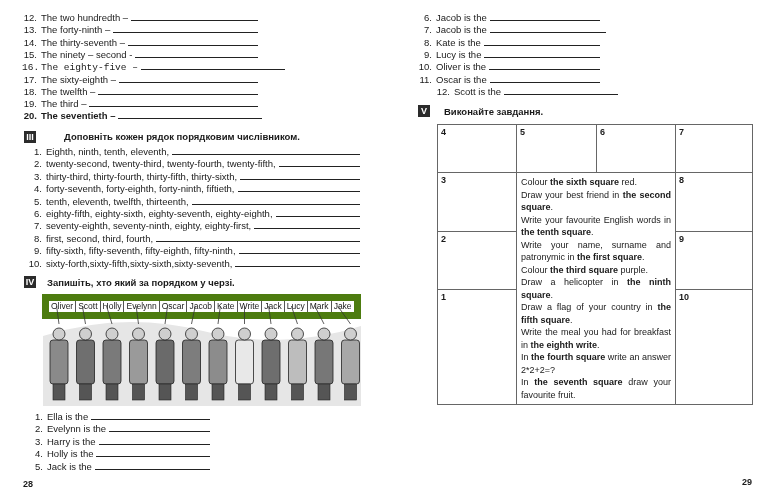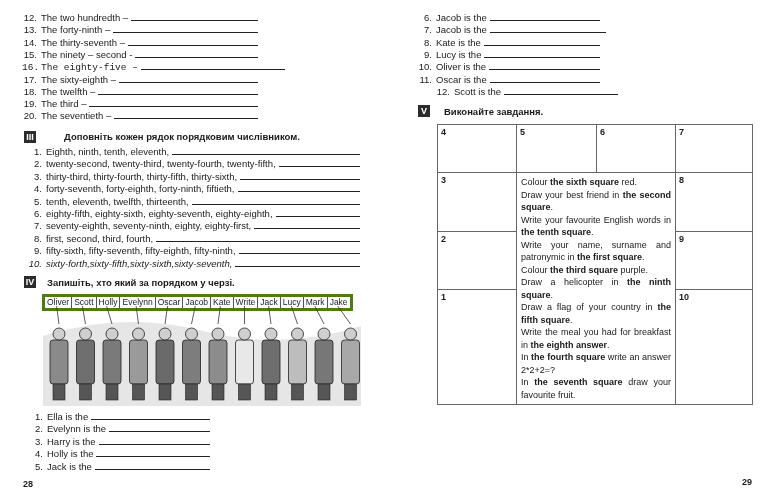--- a/index.html
+++ b/index.html
@@ -8,21 +8,21 @@
   .page { position:absolute; top:0; height:447px; }
   .left { left:0; width:390px; }
   .right { left:390px; width:390px; }
   .line { position:absolute; white-space:nowrap; line-height:12px; height:12px; }
   .num { display:inline-block; text-align:right; width:15px; margin-right:4px; }
   .blank { display:inline-block; border-bottom:1px solid #222; height:9px; vertical-align:baseline; margin-left:3px; }
   .marker { position:absolute; width:12px; height:12px; background:#2b2b2b; color:#fff; font-weight:bold;
             font-size:9px; line-height:12px; text-align:center; }
   .heading { position:absolute; font-weight:bold; font-size:9.5px; white-space:nowrap; }
   .pagenum { position:absolute; font-weight:bold; font-size:9px; }
-  .names { position:absolute; left:42px; top:294px; display:flex; border:3px solid #4d7c0f; }
+  .names { position:absolute; left:42px; top:294px; display:flex; border:7px solid #4d7c0f; }
   .names span { border-right:1px solid #555; font-size:8.5px; padding:0 2px; line-height:11px; height:11px; }
   .names span:last-child { border-right:none; }
   .scene { position:absolute; left:43px; top:306px; width:318px; height:100px; }
   table.grid { position:absolute; left:437px; top:124px; width:316px; border-collapse:collapse; }
   table.grid td { border:1px solid #666; vertical-align:top; font-size:9px; padding:2px 3px; }
   table.grid td.n { font-weight:bold; }
   .instr { font-size:9.3px; line-height:12.5px; text-align:justify; padding:3px 4px !important; }
   .instr b { font-weight:bold; }
 </style>
 </head>
@@ -31,36 +31,36 @@
 <div class="page left">
   <div id="ord-list">
       <div class="line" style="left: 22px; top: 11px;"><span class="num">12.</span><span>The two hundredth –</span><span class="blank" style="width: 127px;"></span></div>
       <div class="line" style="left: 22px; top: 23.3px;"><span class="num">13.</span><span>The forty-ninth –</span><span class="blank" style="width: 145px;"></span></div>
       <div class="line" style="left: 22px; top: 35.6px;"><span class="num">14.</span><span>The thirty-seventh –</span><span class="blank" style="width: 130px;"></span></div>
       <div class="line" style="left: 22px; top: 47.9px;"><span class="num">15.</span><span>The ninety – second -</span><span class="blank" style="width: 123px;"></span></div>
       <div class="line" style="left: 22px; top: 60.2px; font-family: Liberation Mono, monospace;"><span class="num">16.</span><span>The eighty-five –</span><span class="blank" style="width: 144px;"></span></div>
       <div class="line" style="left: 22px; top: 72.5px;"><span class="num">17.</span><span>The sixty-eighth –</span><span class="blank" style="width: 139px;"></span></div>
       <div class="line" style="left: 22px; top: 84.8px;"><span class="num">18.</span><span>The twelfth –</span><span class="blank" style="width: 160px;"></span></div>
       <div class="line" style="left: 22px; top: 97.1px;"><span class="num">19.</span><span>The third –</span><span class="blank" style="width: 169px;"></span></div>
-      <div class="line" style="left: 22px; top: 109.4px;"><span class="num">20.</span><span>The seventieth –</span><span class="blank" style="width: 144px;"></span></div>
+      <div class="line" style="left: 22px; top: 109.4px; font-weight: bold;"><span class="num">20.</span><span>The seventieth –</span><span class="blank" style="width: 144px;"></span></div>
     </div>
 
   <div class="marker" style="left:24px;top:131px;">III</div>
   <div class="heading" style="left:47px;top:131px;margin-left:17px;">Доповніть кожен рядок порядковим числівником.</div>
   <div id="s3-list">
       <div class="line" style="left: 27px; top: 145px;"><span class="num">1.</span><span>Eighth, ninth, tenth, eleventh,</span><span class="blank" style="width: 188px;"></span></div>
       <div class="line" style="left: 27px; top: 157.4px;"><span class="num">2.</span><span>twenty-second, twenty-third, twenty-fourth, twenty-fifth,</span><span class="blank" style="width: 81px;"></span></div>
       <div class="line" style="left: 27px; top: 169.8px;"><span class="num">3.</span><span>thirty-third, thirty-fourth, thirty-fifth, thirty-sixth,</span><span class="blank" style="width: 120px;"></span></div>
       <div class="line" style="left: 27px; top: 182.2px;"><span class="num">4.</span><span>forty-seventh, forty-eighth, forty-ninth, fiftieth,</span><span class="blank" style="width: 122px;"></span></div>
       <div class="line" style="left: 27px; top: 194.6px;"><span class="num">5.</span><span>tenth, eleventh, twelfth, thirteenth,</span><span class="blank" style="width: 168px;"></span></div>
       <div class="line" style="left: 27px; top: 207px;"><span class="num">6.</span><span>eighty-fifth, eighty-sixth, eighty-seventh, eighty-eighth,</span><span class="blank" style="width: 84px;"></span></div>
       <div class="line" style="left: 27px; top: 219.4px;"><span class="num">7.</span><span>seventy-eighth, seventy-ninth, eighty, eighty-first,</span><span class="blank" style="width: 106px;"></span></div>
       <div class="line" style="left: 27px; top: 231.8px;"><span class="num">8.</span><span>first, second, third, fourth,</span><span class="blank" style="width: 204px;"></span></div>
       <div class="line" style="left: 27px; top: 244.2px;"><span class="num">9.</span><span>fifty-sixth, fifty-seventh, fifty-eighth, fifty-ninth,</span><span class="blank" style="width: 121px;"></span></div>
-      <div class="line" style="left: 27px; top: 256.6px; font-style: italic;"><span class="num">10.</span><span>sixty-forth,sixty-fifth,sixty-sixth,sixty-seventh,</span><span class="blank" style="width: 125px;"></span></div>
+      <div class="line" style="left: 27px; top: 256.6px;"><span class="num">10.</span><span>sixty-forth,sixty-fifth,sixty-sixth,sixty-seventh,</span><span class="blank" style="width: 125px;"></span></div>
     </div>
 
   <div class="marker" style="left:24px;top:276px;">IV</div>
   <div class="heading" style="left:47px;top:277px;">Запишіть, хто який за порядком у черзі.</div>
 
   <div class="names" id="names">
       <span>Oliver</span>
       <span>Scott</span>
       <span>Holly</span>
       <span>Evelynn</span>
@@ -191,21 +191,21 @@
   <tr style="height:56px;">
     <td class="n">3</td>
     <td colspan="2" rowspan="3" class="instr" id="instr">
           <div><span>Colour </span><b>the sixth square</b><span> red.</span></div>
           <div><span>Draw your best friend in </span><b>the second square</b><span>.</span></div>
           <div><span>Write your favourite English words in </span><b>the tenth square</b><span>.</span></div>
           <div><span>Write your name, surname and patronymic in </span><b>the first square</b><span>.</span></div>
           <div><span>Colour </span><b>the third square</b><span> purple.</span></div>
           <div><span>Draw a helicopter in </span><b>the ninth square</b><span>.</span></div>
           <div><span>Draw a flag of your country in </span><b>the fifth square</b><span>.</span></div>
-          <div><span>Write the meal you had for breakfast in </span><b>the eighth answer</b><span>.</span></div>
+          <div><span>Write the meal you had for breakfast in </span><b>the eighth write</b><span>.</span></div>
           <div><span>In </span><b>the fourth square</b><span> write an answer 2*2+2=?</span></div>
           <div><span>In </span><b>the seventh square</b><span> draw your favourite fruit.</span></div>
         </td>
     <td class="n">8</td>
   </tr>
   <tr style="height:56px;">
     <td class="n">2</td>
     <td class="n">9</td>
   </tr>
   <tr style="height:110px;">

